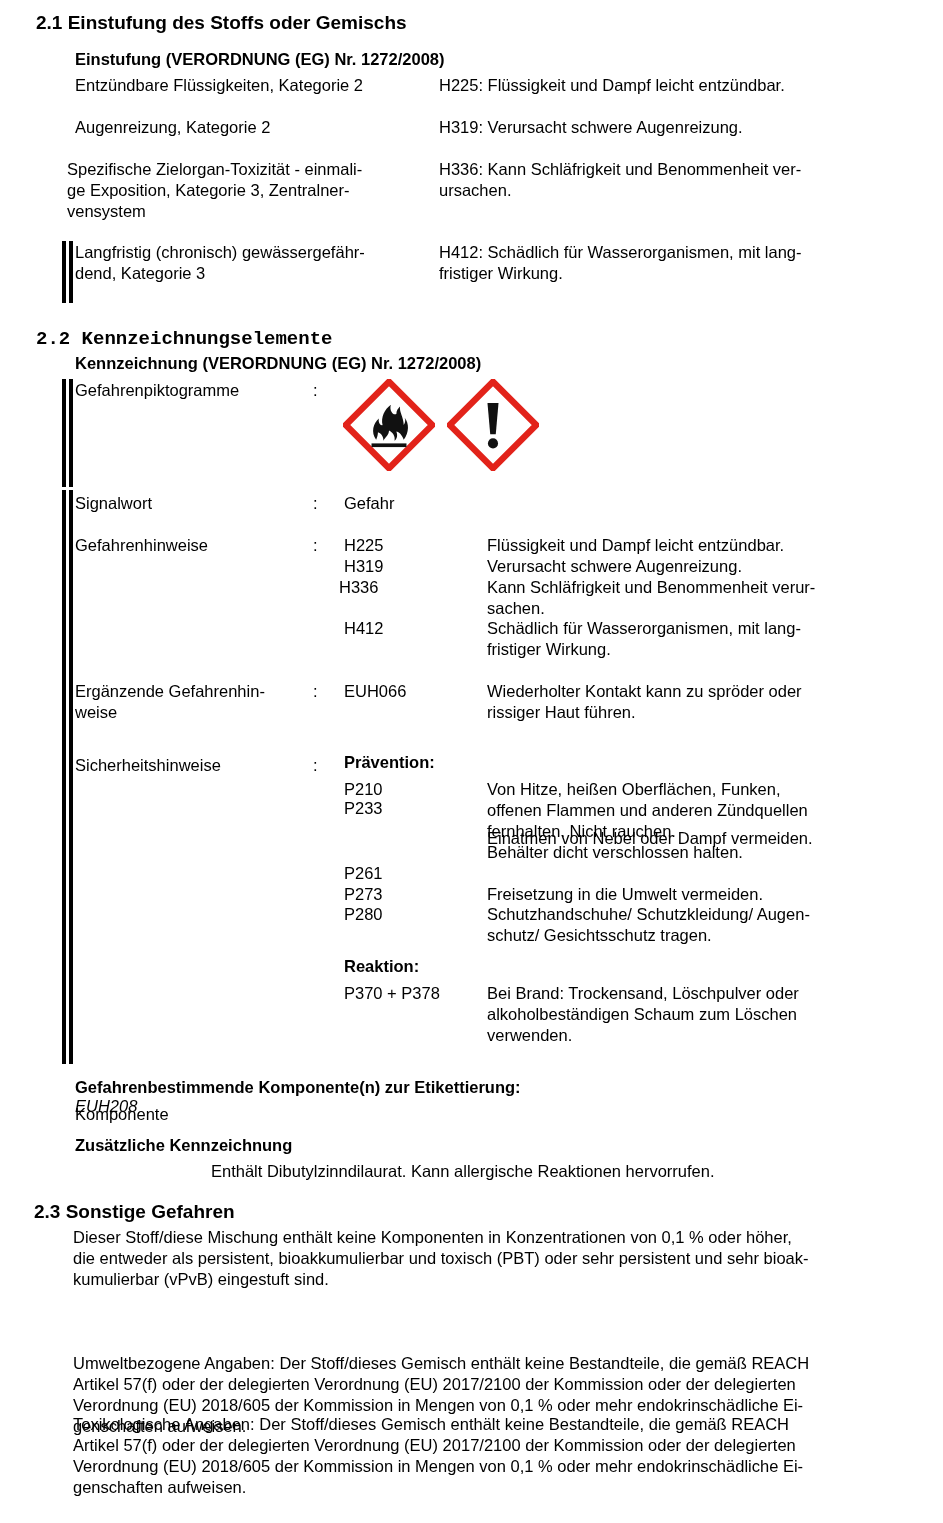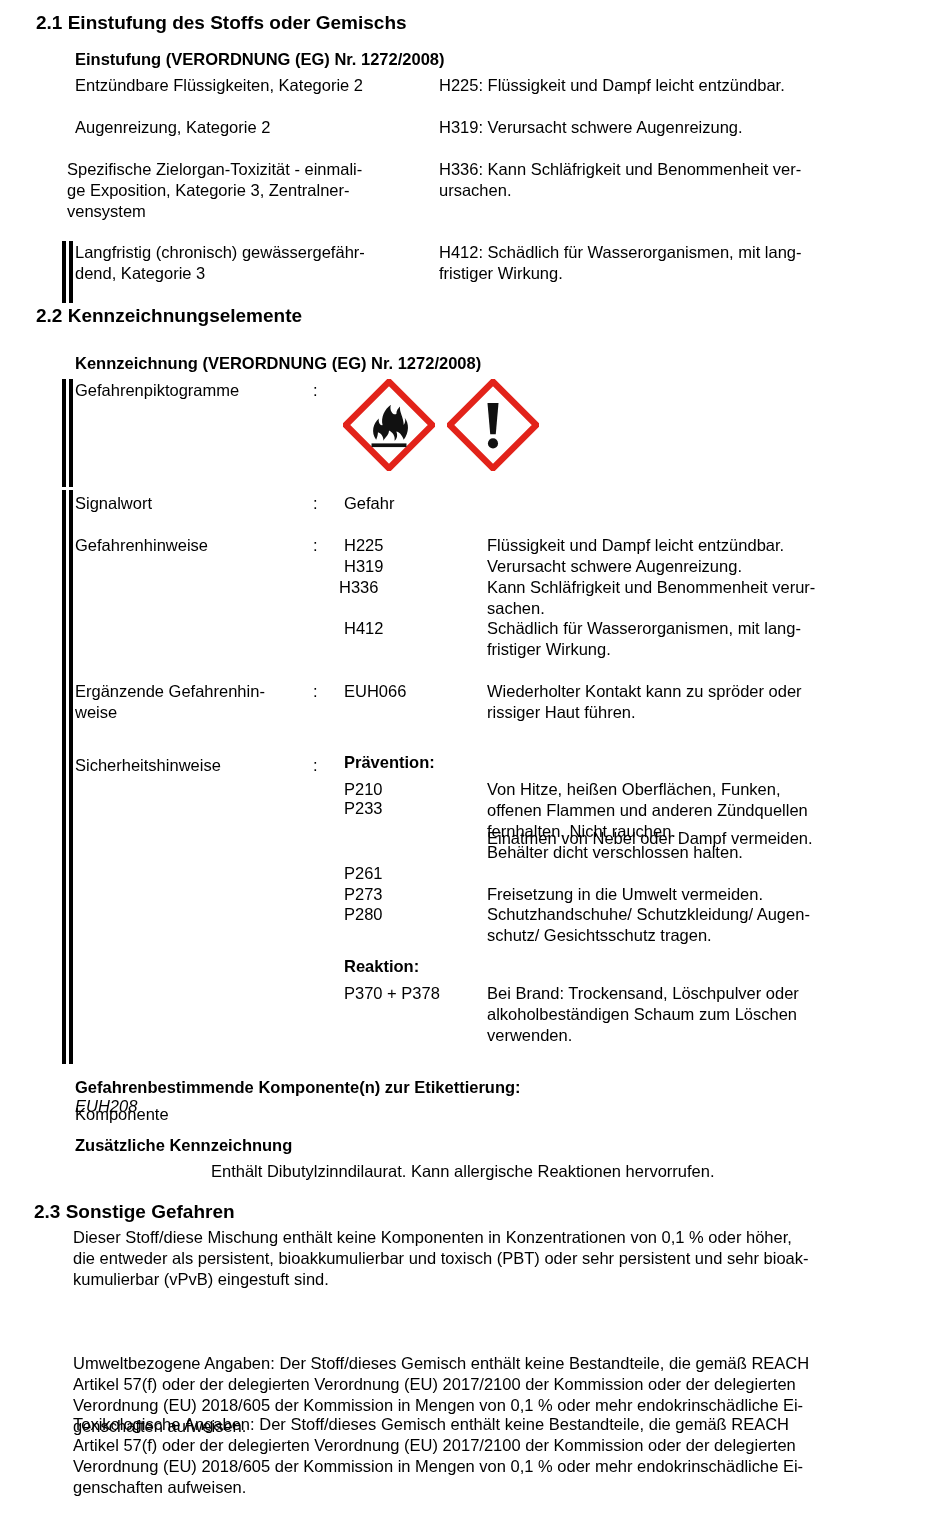--- a/index.html
+++ b/index.html
@@ -33,21 +33,21 @@
 <div class="abs txt" style="left:439px; top:159px; width:440px;">H336: Kann Schläfrigkeit und Benommenheit ver-
 ursachen.</div>
 
 <div class="bar" style="left:62px; top:241px; height:62px;"></div>
 <div class="bar" style="left:69px; top:241px; height:62px;"></div>
 <div class="abs txt" style="left:75px; top:242px; width:350px;">Langfristig (chronisch) gewässergefähr-
 dend, Kategorie 3</div>
 <div class="abs txt" style="left:439px; top:242px; width:440px;">H412: Schädlich für Wasserorganismen, mit lang-
 fristiger Wirkung.</div>
 
-<div class="abs h-sec" style="left:36px; top:305px;">2.2 Kennzeichnungselemente</div>
+<div class="abs h-sec" style="left:36px; top:328px;font-family:Liberation Mono, monospace;">2.2 Kennzeichnungselemente</div>
 <div class="abs h-sub" style="left:75px; top:354px;">Kennzeichnung (VERORDNUNG (EG) Nr. 1272/2008)</div>
 
 <div class="bar" style="left:62px; top:379px; height:108px;"></div>
 <div class="bar" style="left:69px; top:379px; height:108px;"></div>
 <div class="bar" style="left:62px; top:490px; height:574px;"></div>
 <div class="bar" style="left:69px; top:490px; height:574px;"></div>
 
 <div class="abs txt" style="left:75px; top:380px;">Gefahrenpiktogramme</div>
 <div class="abs txt colon" style="left:313px; top:380px;">:</div>
 

